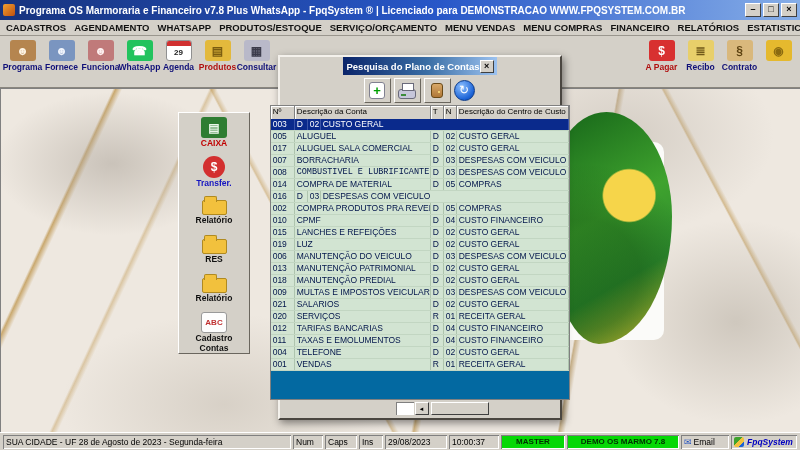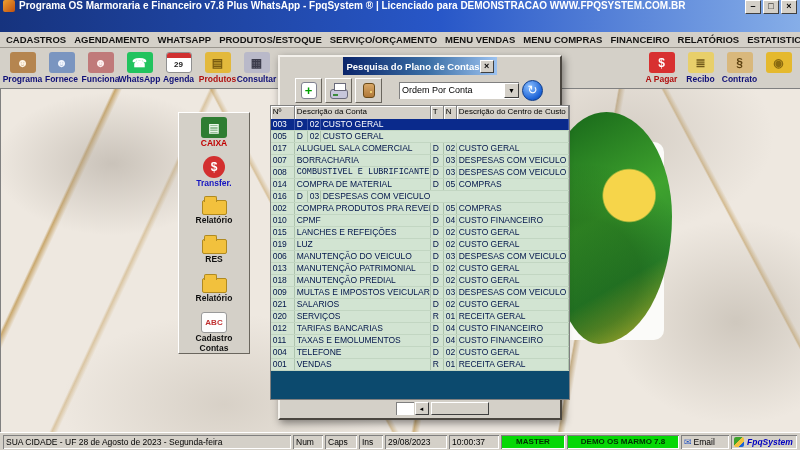--- a/index.html
+++ b/index.html
@@ -1,22 +1,22 @@
 <!DOCTYPE html>
 <html><head>
 <meta charset="utf-8">
 <style>
   * { box-sizing: border-box; margin: 0; padding: 0; }
   html,body { width:800px; height:450px; }
   body { font-family:"Liberation Sans", sans-serif; background:#6a6a6a; }
   .screen { position:relative; width:800px; height:450px; background:#d4d0c8; overflow:hidden; }
 
   
-  .titlebar { height:32px; background:linear-gradient(90deg,#16337e,#2857c8 55%,#86aee8);
-    display:flex; padding:0 3px; color:#fff; }
+  .titlebar { height:20px; background:linear-gradient(90deg,#16337e,#2857c8 55%,#86aee8);
+    display:flex; align-items:center; padding:0 3px; color:#fff; }
   .app-icon { width:12px; height:12px; background:linear-gradient(135deg,#f0a030,#c05010);
     border-radius:2px; margin-right:4px; flex:0 0 auto; }
   .title-text { font-size:10px; font-weight:bold; white-space:nowrap; overflow:hidden; flex:1; }
   .win-btns { display:flex; gap:2px; margin-left:4px; }
   .win-btn { width:16px; height:14px; background:#d4d0c8; border:1px solid;
     border-color:#fff #404040 #404040 #fff; font-size:9px; line-height:11px; text-align:center;
     color:#000; font-weight:bold; }
 
   
   .menubar { height:16px; background:#d4d0c8; border-bottom:1px solid #9a968e;
@@ -114,21 +114,21 @@
     justify-content:center; flex:0 0 auto; }
   .go-btn { width:21px; height:21px; margin-left:auto; margin-right:2px; border-radius:50%;
     background:radial-gradient(circle at 35% 30%,#8cc0ff,#1b62d6 70%,#0b3e96); color:#fff;
     border:1px solid #0a3a8a; font-size:12px; display:flex; align-items:center; justify-content:center; }
 
   .grid { flex:1; display:flex; flex-direction:column; margin:0 1px;
     border:1px solid #808080; background:#fff; overflow:hidden; }
   .grid-header { display:flex; height:13px; background:#d4d0c8; flex:0 0 auto; }
   .grid-hcell { font-size:8px; padding:1px 2px; white-space:nowrap; overflow:hidden;
     border-right:1px solid #808080; box-shadow:inset 1px 1px 0 #fff; }
-  .grid-body { flex:1; background:#0c4a6e; overflow:hidden; }
+  .grid-body { flex:1; background:#0369a1; overflow:hidden; }
   .grid-row { display:flex; height:12px; background:#d2e4d2; border-bottom:1px solid #c2d6c2;
     color:#00144a; }
   .grid-row.selected { background:#0a2a8c; color:#fff; }
   .grid-cell { font-size:8.5px; line-height:11px; padding:0 2px; white-space:nowrap;
     overflow:hidden; border-right:1px solid #aec4ae; }
   .grid-row.selected .grid-cell { border-right-color:#3a54a8; }
 
   .hscroll-row { height:15px; display:flex; align-items:center; margin:1px 1px 2px 1px; gap:1px; flex:0 0 auto; }
   .mini-edit { width:18px; height:13px; background:#fff;
     box-shadow:inset 1px 1px 0 #808080, inset -1px -1px 0 #fff; }
@@ -276,43 +276,40 @@
           <div class="tool-btn">
             <span class="ticon shape-book-plus" style="background: rgb(255, 255, 255); color: rgb(0, 160, 0);">+</span>
           </div>
           <div class="tool-btn">
             <span class="ticon shape-printer"></span>
           </div>
           <div class="tool-btn">
             <span class="ticon shape-door"></span>
           </div>
         </div>
-      <div class="combo">
-        <span class="combo-text">Ordem Por Conta</span>
-        <span class="combo-arrow">▼</span>
-      </div>
       <div class="go-btn">↻</div>
     </div>
     <div class="grid">
       <div class="grid-header">
           <div class="grid-hcell" style="width: 24px;">Nº</div>
           <div class="grid-hcell" style="width: 136px;">Descrição da Conta</div>
           <div class="grid-hcell" style="width: 13px;">T</div>
           <div class="grid-hcell" style="width: 13px;">N</div>
           <div class="grid-hcell" style="flex: 1 1 0%;">Descrição do Centro de Custo</div>
         </div>
       <div class="grid-body">
           <div class="grid-row selected">
             <div class="grid-cell" style="width: 24px;">003</div>
             <div class="grid-cell" style="width: 13px;">D</div>
             <div class="grid-cell" style="width: 13px;">02</div>
             <div class="grid-cell" style="flex: 1 1 0%;">CUSTO GERAL</div>
           </div>
           <div class="grid-row">
             <div class="grid-cell" style="width: 24px;">005</div>
+            <div class="grid-cell" style="width: 136px;">ALUGUEL</div>
             <div class="grid-cell" style="width: 13px;">D</div>
             <div class="grid-cell" style="width: 13px;">02</div>
             <div class="grid-cell" style="flex: 1 1 0%;">CUSTO GERAL</div>
           </div>
           <div class="grid-row">
             <div class="grid-cell" style="width: 24px;">017</div>
             <div class="grid-cell" style="width: 136px;">ALUGUEL SALA COMERCIAL</div>
             <div class="grid-cell" style="width: 13px;">D</div>
             <div class="grid-cell" style="width: 13px;">02</div>
             <div class="grid-cell" style="flex: 1 1 0%;">CUSTO GERAL</div>

